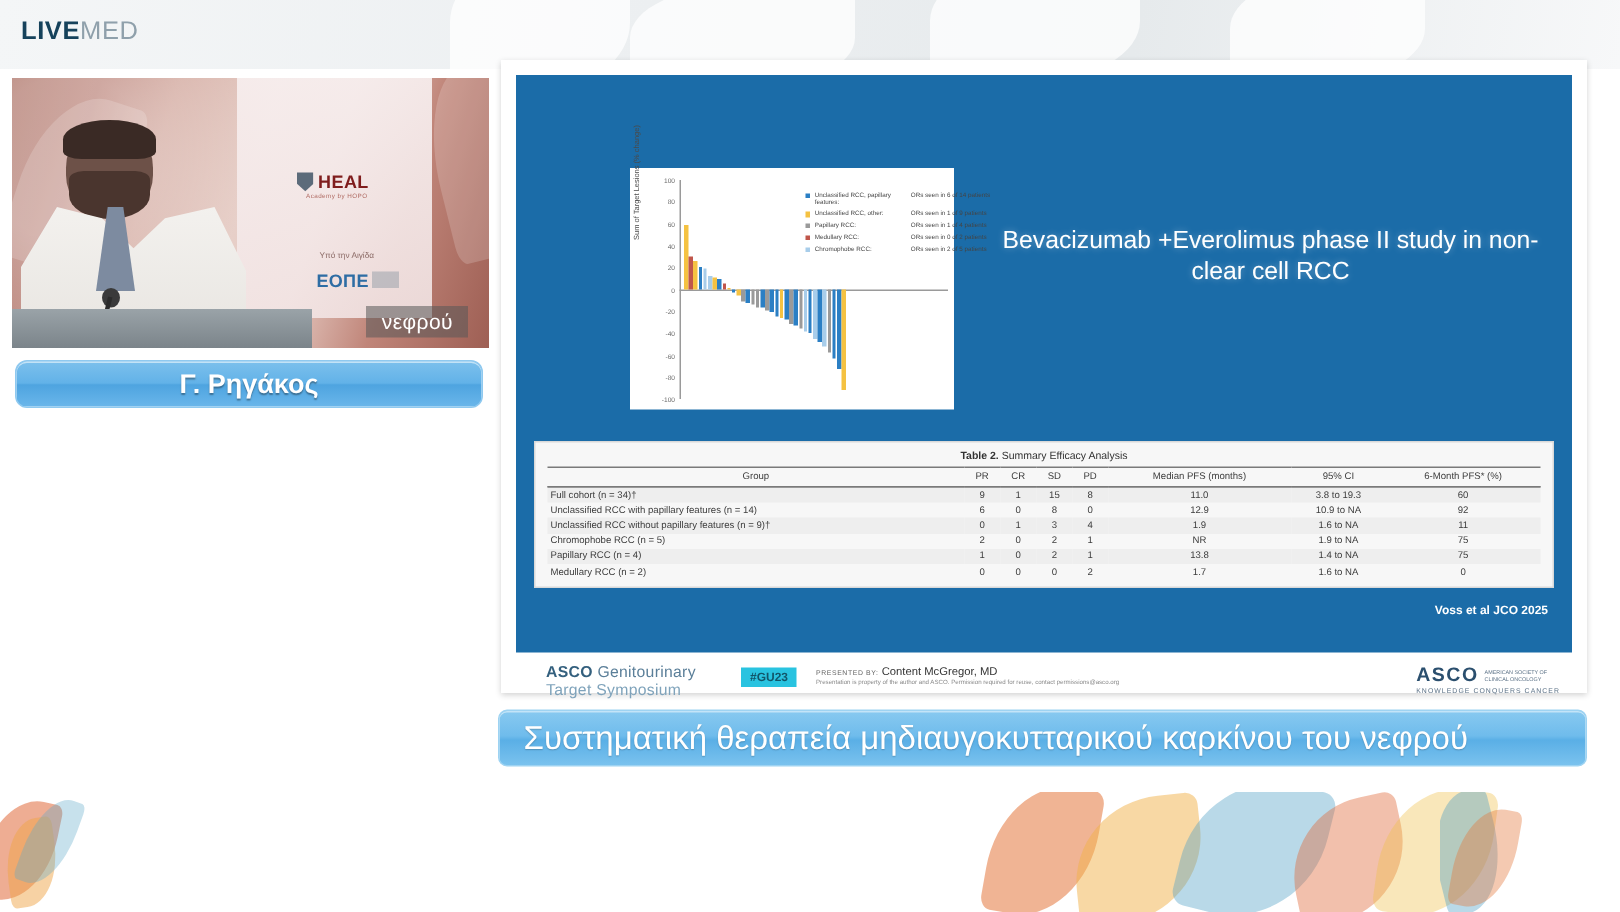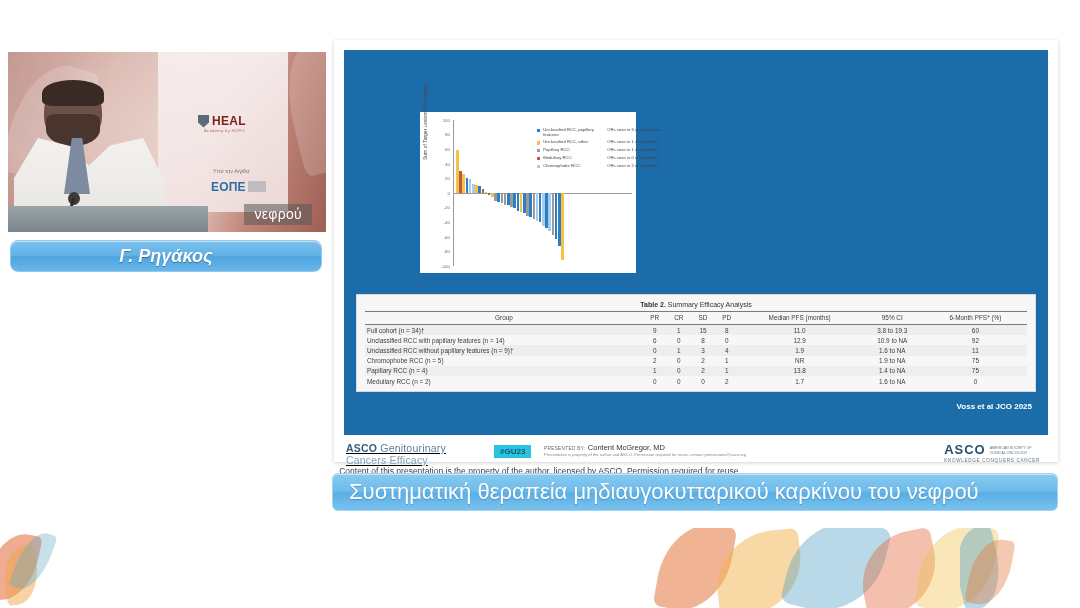--- a/index.html
+++ b/index.html
@@ -102,21 +102,20 @@
     position:absolute; left:10px; top:240px; width:312px; height:32px;
     border-radius:8px;
     background:linear-gradient(180deg,#7cc0ec 0%,#62b2e8 48%,#4ea4e0 52%,#6ab6ea 100%);
     border:1px solid #8fc9ef;
     display:flex; align-items:center; justify-content:center;
     box-shadow: inset 0 1px 0 rgba(255,255,255,.55);
   }
   .speaker-pill span {
     color:#ffffff; font-size:18px; font-weight:700;
     text-shadow:0 1px 1px rgba(0,0,0,.35);
-    font-style:italic;
   }
 
   
   .slide {
     position:absolute; left:334px; top:40px; width:724px; height:422px;
     background:#ffffff;
     box-shadow:0 1px 4px rgba(0,0,0,.18);
   }
   .slide-blue {
     position:absolute; left:10px; top:10px; width:704px; height:385px;
@@ -185,21 +184,21 @@
   }
   table.eff tbody td { padding:1.6px 2px; }
   table.eff tbody tr:nth-child(odd){ background:#eeeeee; }
   table.eff td.g, table.eff th.g { text-align:left; }
   table.eff td.c, table.eff th.c { text-align:center; }
 
   .cite {
     position:absolute; right:16px; top:352px;
     color:#ffffff; font-size:8px; font-weight:700;
   }
-  .asco-gu { position:absolute; left:12px; top:402px; line-height:1.15;text-decoration:underline;}
+  .asco-gu { position:absolute; left:30px; top:402px; line-height:1.15;}
   .asco-gu .l1 { font-size:10.5px; color:#5b7f99; letter-spacing:.2px;}
   .asco-gu .l1 b { color:#34607e; font-weight:700;}
   .asco-gu .l2 { font-size:10.5px; color:#7fa3bb; letter-spacing:.2px;}
   .gu23 {
     position:absolute; left:160px; top:405px;
     background:#29c3e0; color:#12566a; font-size:8px; font-weight:700;
     padding:2px 6px;
   }
   .presented {
     position:absolute; left:210px; top:403px; line-height:1.25;
@@ -240,20 +239,29 @@
   .sb-leaf { position:absolute; border-radius:70% 10% 70% 10%; }
   .sb-left-art { position:absolute; left:0; top:0; width:60px; height:80px; overflow:hidden;}
   .sb-mid-art  { position:absolute; left:620px; top:0; width:400px; height:80px; overflow:hidden;}
   .sb-right-art{ position:absolute; left:960px; top:0; width:60px; height:80px; overflow:hidden;}
 </style>
 </head>
 <body>
 
 <div id="stage">
 
+  <div class="top-bar">
+    <div class="frond" style="left:300px;top:-30px;width:120px;height:90px;"></div>
+    <div class="frond" style="left:420px;top:-10px;width:150px;height:70px;"></div>
+    <div class="frond" style="left:620px;top:-26px;width:140px;height:80px;"></div>
+    <div class="frond" style="left:820px;top:-16px;width:130px;height:70px;"></div>
+    <div class="logo-livemed">
+      <span class="a">LIVE</span><span class="b">MED</span>
+    </div>
+  </div>
 
   <div class="video-wrap">
     <div class="video-bg"></div>
     <div class="v-leaf" style="left:6px;top:10px;width:70px;height:120px;transform:rotate(18deg);"></div>
     <div class="v-leaf" style="left:282px;top:-10px;width:60px;height:130px;transform:rotate(-14deg);"></div>
     <div class="v-banner"></div>
 
     <div class="v-heal">
       <div class="v-heal-shield"></div>
       <div class="v-heal-txt">HEAL</div>
@@ -361,20 +369,21 @@
               </div>
               <div class="legend-row">
                 <div class="legend-sw" style="background: rgb(168, 205, 234);"></div>
                 <div class="legend-name">Chromophobe RCC:</div>
                 <div class="legend-val">ORs seen in 2 of 5 patients</div>
               </div>
             </div>
         </div>
       </div>
 
+      <div class="bev-text">Bevacizumab +Everolimus phase II study in non-clear cell RCC</div>
 
       <div class="table-card">
         <div class="table-cap">
           <b>Table 2.</b><span> Summary Efficacy Analysis</span>
         </div>
         <table class="eff">
           <thead>
               <tr id="effhead">
                 <th class="g" style="text-align: center;">Group</th>
                 <th class="c">PR</th>
@@ -449,40 +458,39 @@
               </tr>
             </tbody>
         </table>
       </div>
 
       <div class="cite">Voss et al JCO 2025</div>
     </div>
 
     <div class="asco-gu">
       <div class="l1"><b>ASCO</b><span> Genitourinary</span></div>
-      <div class="l2">Cancers Efficacy</div>
+      <div class="l2">Target Symposium</div>
     </div>
     <div class="gu23">#GU23</div>
     <div class="presented">
       <div class="p1"><span class="lbl">PRESENTED BY:</span> <span>Content McGregor, MD</span></div>
       <div class="p2">Presentation is property of the author and ASCO. Permission required for reuse, contact permissions@asco.org</div>
     </div>
     <div class="asco-right">
       <div class="r1">
         <span class="big">ASCO</span>
         <span class="sm">
           <span>AMERICAN SOCIETY OF</span><br>
           <span>CLINICAL ONCOLOGY</span>
         </span>
       </div>
       <div class="r2">KNOWLEDGE CONQUERS CANCER</div>
     </div>
   </div>
 
-  <div class="perm-note">Content of this presentation is the property of the author, licensed by ASCO. Permission required for reuse.</div>
 
   <div class="title-bar">
     <span>Συστηματική θεραπεία μηδιαυγοκυτταρικού καρκίνου του νεφρού</span>
   </div>
 
   <div class="sponsor-bar">
     <div class="sb-left-art">
       <div class="sb-leaf" style="left:-10px;top:4px;width:46px;height:70px;background:#e06a3a;opacity:.55;transform:rotate(12deg);"></div>
       <div class="sb-leaf" style="left:4px;top:18px;width:34px;height:58px;background:#f0a54a;opacity:.5;transform:rotate(-8deg);"></div>
       <div class="sb-leaf" style="left:18px;top:2px;width:30px;height:62px;background:#5fa8c8;opacity:.35;transform:rotate(20deg);"></div>

